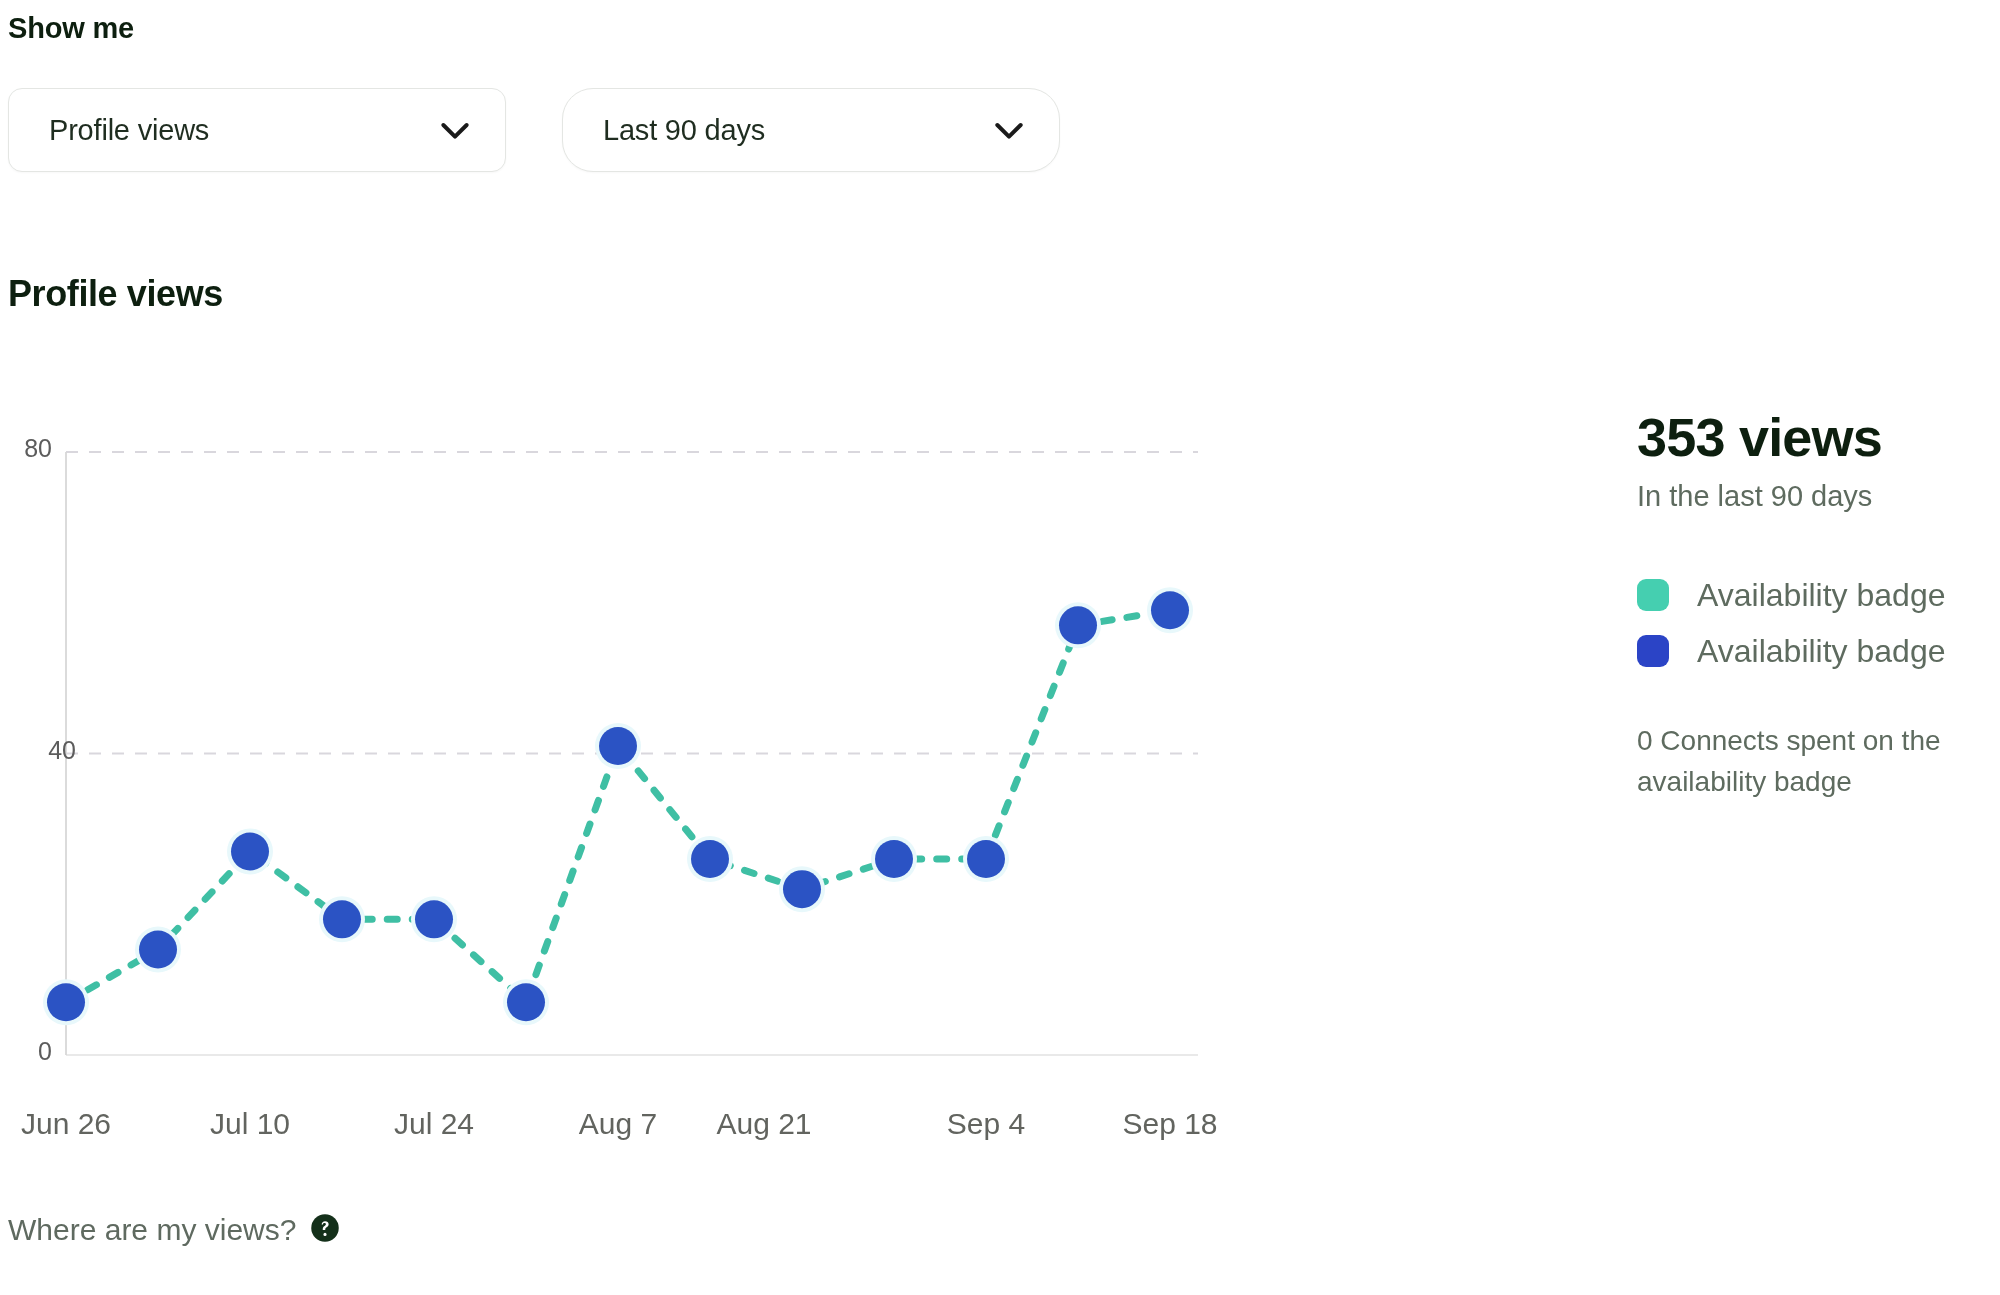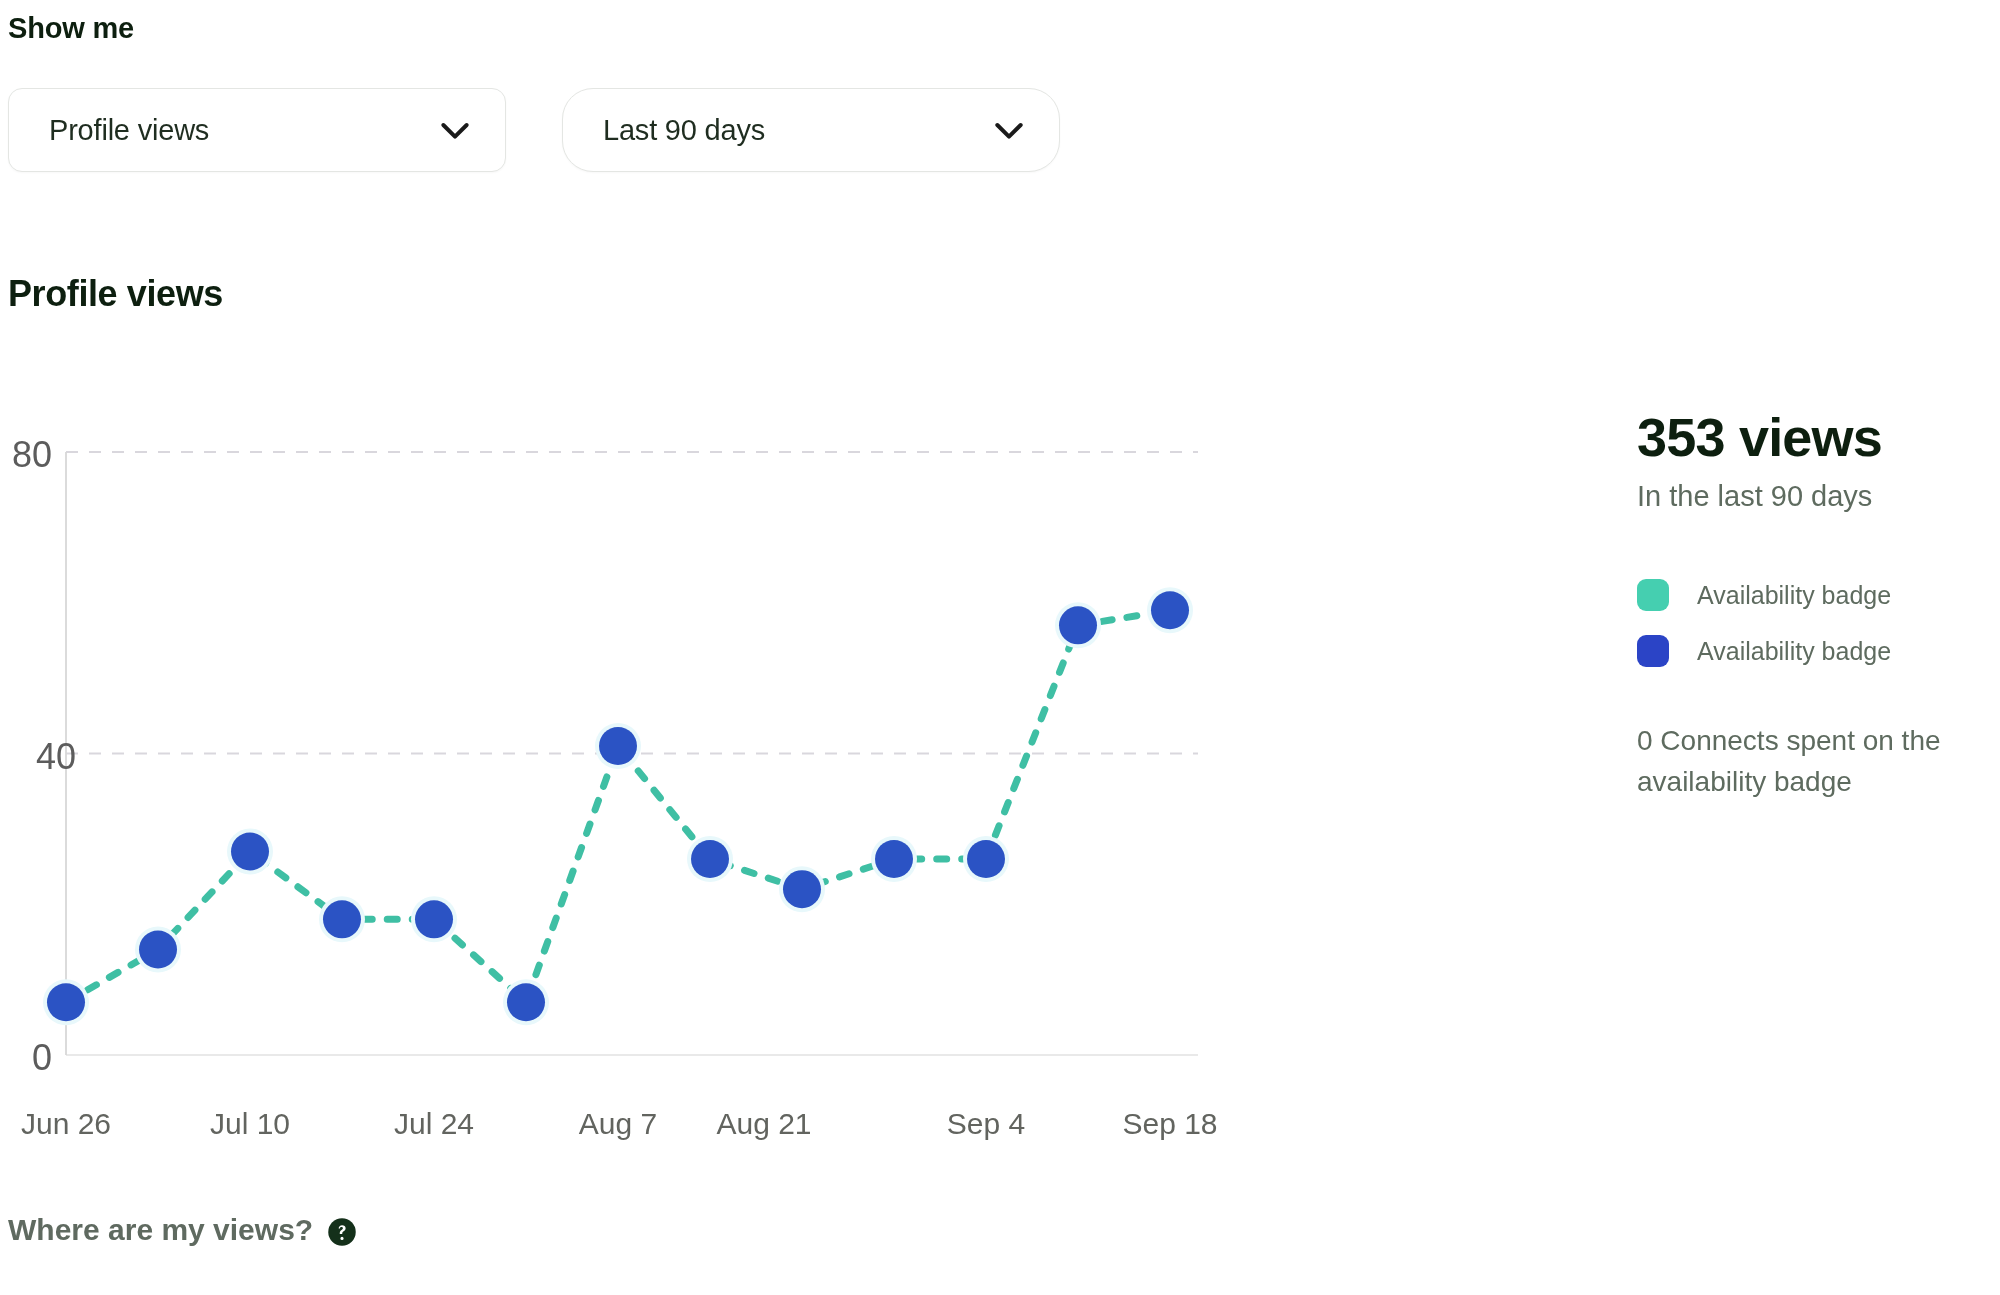--- a/index.html
+++ b/index.html
@@ -91,21 +91,21 @@
     width: 1260px;
     height: 700px;
   }
   #chart-svg {
     position: absolute;
     left: 0;
     top: 0;
   }
   .ytick {
     position: absolute;
-    font-size: 36px;
+    font-size: 25px;
     color: #5c5c5c;
     text-align: right;
     width: 52px;
     white-space: nowrap;
   }
   .xtick {
     position: absolute;
     font-size: 30px;
     color: #62645f;
     text-align: center;
@@ -143,42 +143,41 @@
     gap: 28px;
     height: 56px;
   }
   .swatch {
     width: 32px;
     height: 32px;
     border-radius: 9px;
     flex: none;
   }
   .legend-text {
-    font-size: 25px;
+    font-size: 32px;
     color: #5e6b5f;
     white-space: nowrap;
   }
   .connects-note {
     margin-top: 42px;
     font-size: 28px;
     line-height: 1.46;
     color: #5e6b5f;
     width: 400px;
   }
 
   
   #footer-link {
     position: absolute;
     left: 8px;
     top: 1213px;
     display: flex;
-    align-items: flex-end;
+    align-items: flex-start;
     gap: 14px;
     cursor: pointer;
-    font-weight: bold;
   }
   .footer-text {
     font-size: 30px;
     color: #5f6a60;
     white-space: nowrap;
   }
   .help-icon {
     width: 30px;
     height: 30px;
     display: block;

